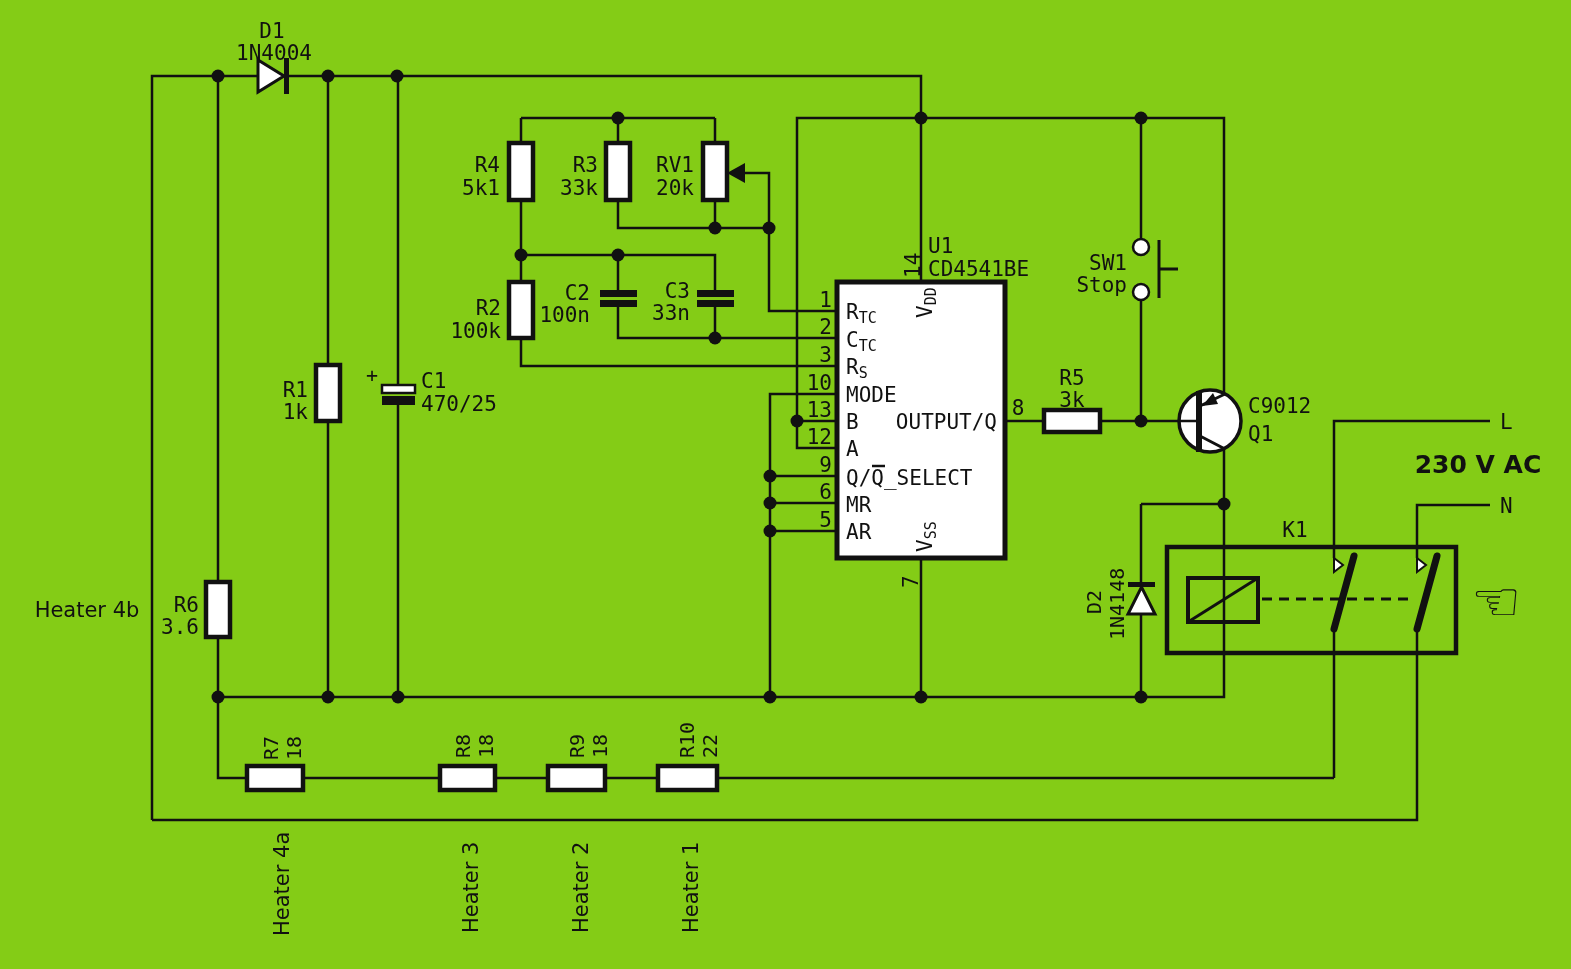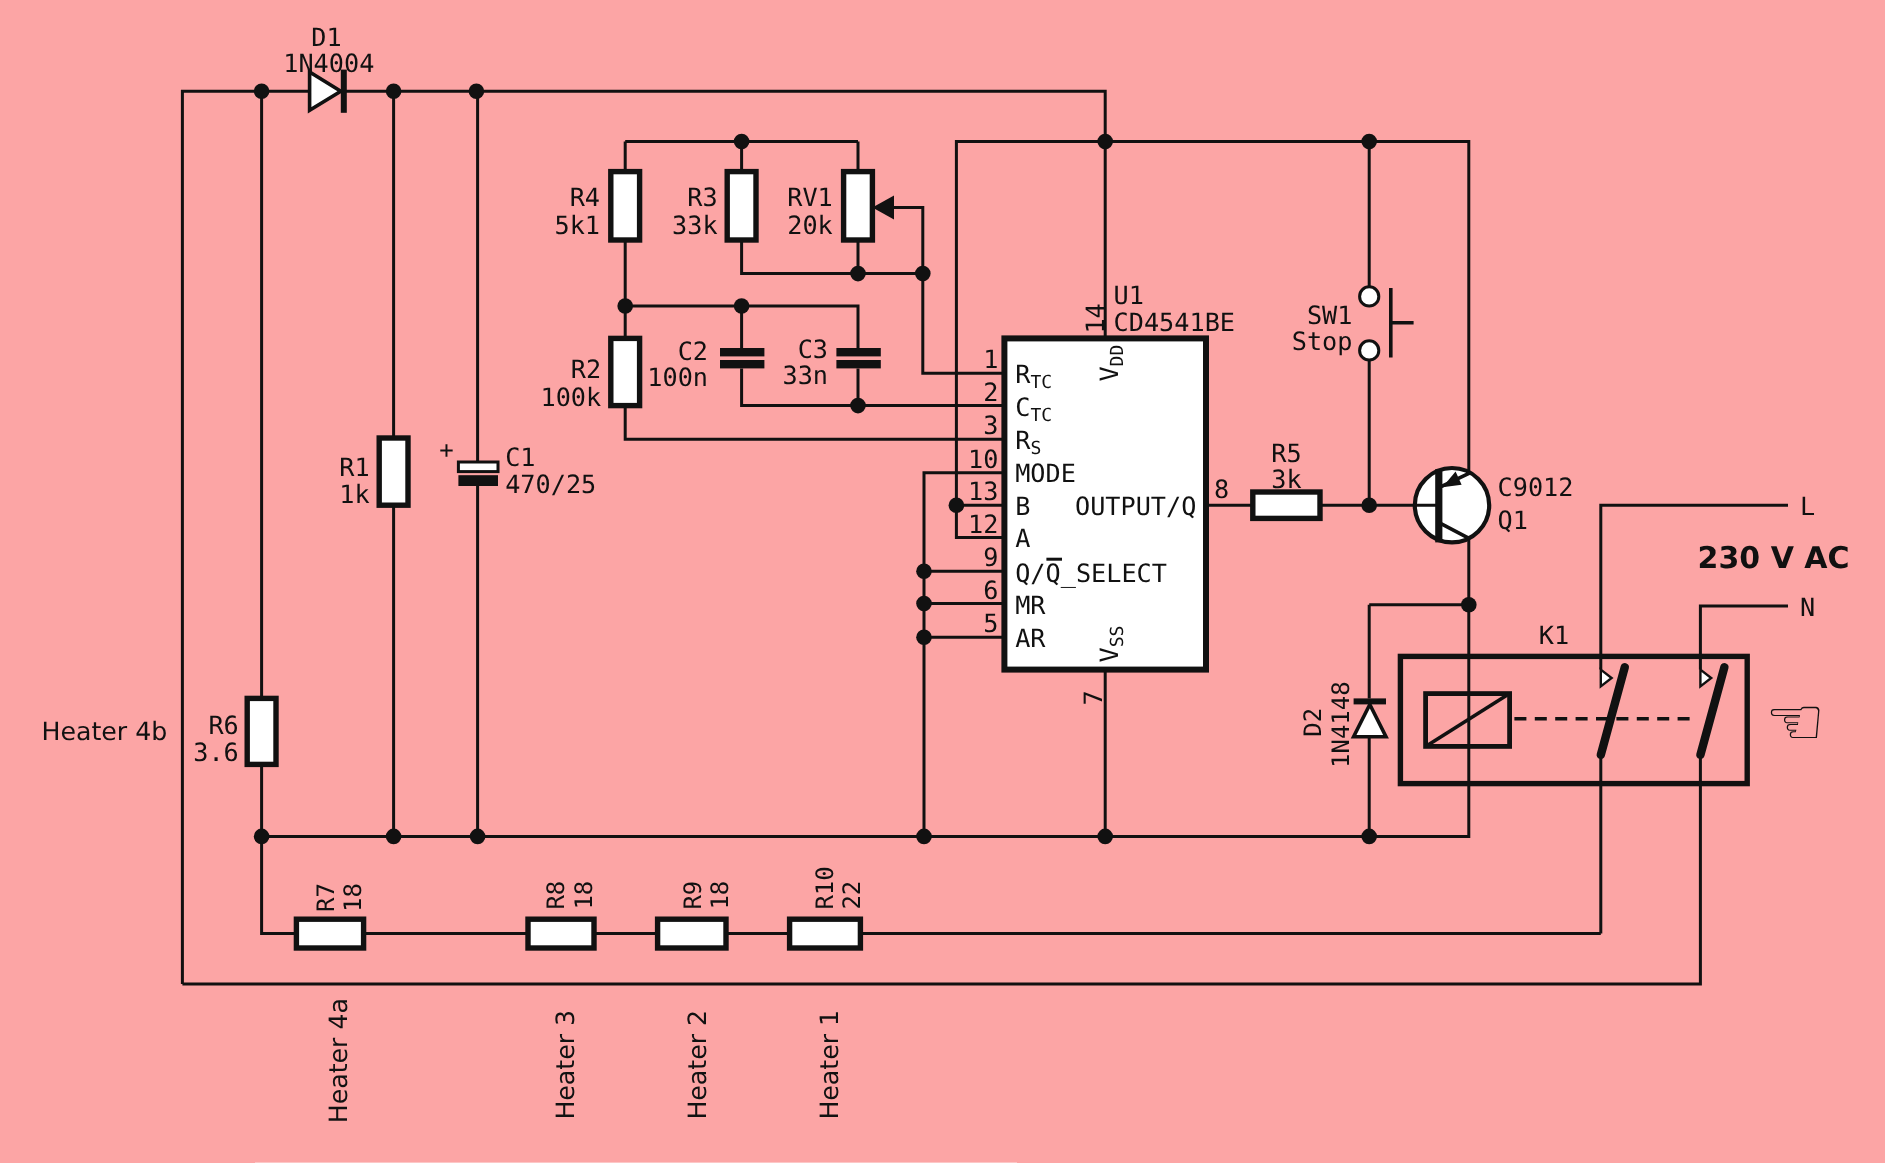--- a/index.html
+++ b/index.html
@@ -1,16 +1,16 @@
 <!DOCTYPE html>
 <html><head>
 <meta charset="utf-8">
 <style>
   html,body{margin:0;padding:0;background:#ffffff;}
-  .stage{width:1571px;height:969px;background:#fca5a5;position:relative;overflow:hidden;}
+  .stage{width:1571px;height:969px;background:#84cc16;position:relative;overflow:hidden;}
   svg{display:block;}
   text{fill:#111;}
   .mono{font-family:"DejaVu Sans Mono","Liberation Mono",monospace;font-size:21px;}
   .mono-s{font-family:"DejaVu Sans Mono","Liberation Mono",monospace;font-size:20px;}
   .sans{font-family:"DejaVu Sans","Liberation Sans",sans-serif;font-size:21px;}
   .sans-b{font-family:"DejaVu Sans","Liberation Sans",sans-serif;font-size:25px;font-weight:bold;}
   .hand{font-family:"DejaVu Sans",sans-serif;font-size:56px;}
   .sub{font-size:15px;}
 </style>
 </head>

